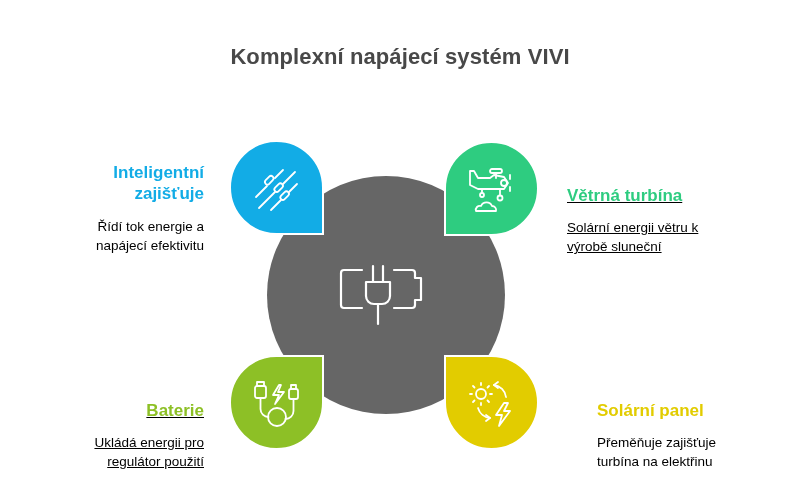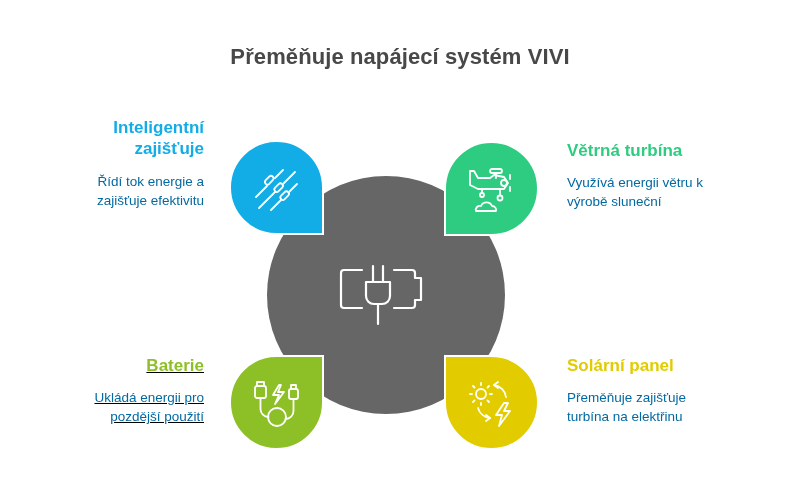--- a/index.html
+++ b/index.html
@@ -19,30 +19,30 @@
     .drop {
       position: absolute; width: 95px; height: 95px; box-sizing: border-box;
       border: 2px solid #ffffff;
     }
     .drop svg { position: absolute; left: 22px; top: 22px; width: 50px; height: 50px; }
     .drop.tl { left: 229px; top: 140px; border-radius: 48px 48px 0 48px; }
     .drop.tr { left: 444px; top: 141px; border-radius: 48px 48px 48px 0; }
     .drop.bl { left: 229px; top: 355px; border-radius: 48px 0 48px 48px; }
     .drop.br { left: 444px; top: 355px; border-radius: 0 48px 48px 48px; }
 
-    .label { position: absolute; width: 200px; }
+    .label { position: absolute; width: 200px; margin-top: 45px; }
     .label .head { font-size: 17px; font-weight: bold; line-height: 21px; }
-    .label .desc { font-size: 13.5px; color: #0369a1; line-height: 19px; margin-top: 13px; }
+    .label .desc { font-size: 13.5px; color: #000000; line-height: 19px; margin-top: 13px; }
     .label.left { text-align: right; }
     .label.right { text-align: left; }
   </style>
 </head>
 <body>
 
-<div class="title">Přeměňuje napájecí systém VIVI</div>
+<div class="title">Komplexní napájecí systém VIVI</div>
 
 <div class="center-circle"></div>
 <svg class="center-icon" viewBox="0 0 100 66" fill="none" stroke="#ffffff" stroke-width="2.2" stroke-linecap="round" stroke-linejoin="round">
   <path d="M26 8 H8 a3 3 0 0 0 -3 3 V43 a3 3 0 0 0 3 3 H26"></path>
   <path d="M58 8 H76 a3 3 0 0 1 3 3 V16 H85 V38 H79 V43 a3 3 0 0 1 -3 3 H58"></path>
   <path d="M37 4 V20 M47 4 V20"></path>
   <path d="M30 20 H54 V34 a8 8 0 0 1 -8 8 H38 a8 8 0 0 1 -8 -8 Z"></path>
   <path d="M42 42 V62"></path>
 </svg>
 
@@ -56,44 +56,44 @@
     <rect x="27" y="29" width="10" height="5" rx="2.5" transform="rotate(-45 32 32)"></rect>
   </svg>
 </div>
 <div class="label left" style="left:4px; top:117px;">
   <div class="head" style="color:#12ACE6;">
     <div>Inteligentní</div>
     <div>zajišťuje</div>
   </div>
   <div class="desc">
     <div>Řídí tok energie a</div>
-    <div>zajišťuje efektivitu</div>
+    <div>napájecí efektivitu</div>
   </div>
 </div>
 
 <div class="drop tr" style="background:#2ECC80;">
   <svg viewBox="0 0 50 50" fill="none" stroke="#ffffff" stroke-width="1.8" stroke-linecap="round" stroke-linejoin="round">
     <path d="M2 6 L6 6 L10 13 L22 13 L26 10 L36 12 L40 18 L36 24 L10 24 L2 20 Z"></path>
     <rect x="22" y="4" width="12" height="4" rx="2"></rect>
     <path d="M28 8 L28 13"></path>
     <circle cx="36" cy="18" r="3"></circle>
     <path d="M42 10 V14 M42 22 V26"></path>
     <path d="M14 24 V28"></path>
       <circle cx="14" cy="30" r="2"></circle>
     <path d="M32 24 V30"></path>
       <circle cx="32" cy="33" r="2.5"></circle>
     <path d="M8 46 H28 a4 4 0 0 0 -4 -5 a6 6 0 0 0 -11 0 a4 4 0 0 0 -5 5 Z"></path>
   </svg>
 </div>
-<div class="label right" style="left:567px; top:140px;">
+<div class="label right" style="left:567px; top:140px;text-decoration:underline;">
   <div class="head" style="color:#2ECC80;">
     <div>Větrná turbína</div>
   </div>
   <div class="desc" style="margin-top:12px;">
-    <div>Využívá energii větru k</div>
+    <div>Solární energii větru k</div>
     <div>výrobě sluneční</div>
   </div>
 </div>
 
 <div class="drop bl" style="background:#8DC026;">
   <svg viewBox="0 0 50 50" fill="none" stroke="#ffffff" stroke-width="1.8" stroke-linecap="round" stroke-linejoin="round">
     <rect x="4" y="3" width="7" height="4"></rect>
     <rect x="2" y="7" width="11" height="12" rx="2"></rect>
     <path d="M7.5 19 V30 a8 8 0 0 0 8 8"></path>
     <rect x="38" y="6" width="5" height="4"></rect>
@@ -102,36 +102,36 @@
     <circle cx="24" cy="38" r="9"></circle>
     <path d="M26 6 L20 16 L26 16 L22 25 L31 13 L25 13 L28 6 Z"></path>
   </svg>
 </div>
 <div class="label left" style="left:4px; top:355px;text-decoration:underline;">
   <div class="head" style="color:#8DC026;">
     <div>Baterie</div>
   </div>
   <div class="desc" style="margin-top:12px;text-align:right;">
     <div>Ukládá energii pro</div>
-    <div>pozdější použití</div>
+    <div>regulátor použití</div>
   </div>
 </div>
 
 <div class="drop br" style="background:#E2CC00;">
   <svg viewBox="0 0 50 50" fill="none" stroke="#ffffff" stroke-width="1.8" stroke-linecap="round" stroke-linejoin="round">
     <circle cx="13" cy="15" r="5"></circle>
     <path d="M13 4 V6 M13 24 V26 M2 15 H4 M22 15 H24 M5 7 L6.5 8.5 M19.5 21.5 L21 23 M21 7 L19.5 8.5 M6.5 21.5 L5 23"></path>
     <path d="M26 6 a14 14 0 0 1 12 12"></path>
     <path d="M26 6 L30 3 M26 6 L30 9"></path>
     <path d="M10 29 a14 14 0 0 0 12 10"></path>
     <path d="M22 39 L18 42 M22 39 L18 36"></path>
     <path d="M36 24 L28 36 H34 L31 47 L42 32 H36 L40 24 Z"></path>
   </svg>
 </div>
-<div class="label right" style="left:567px; top:355px;">
+<div class="label right" style="left:597px; top:355px;">
   <div class="head" style="color:#E2CC00;">
     <div>Solární panel</div>
   </div>
   <div class="desc" style="margin-top:12px;">
     <div>Přeměňuje zajišťuje</div>
     <div>turbína na elektřinu</div>
   </div>
 </div>
 
 </body></html>

